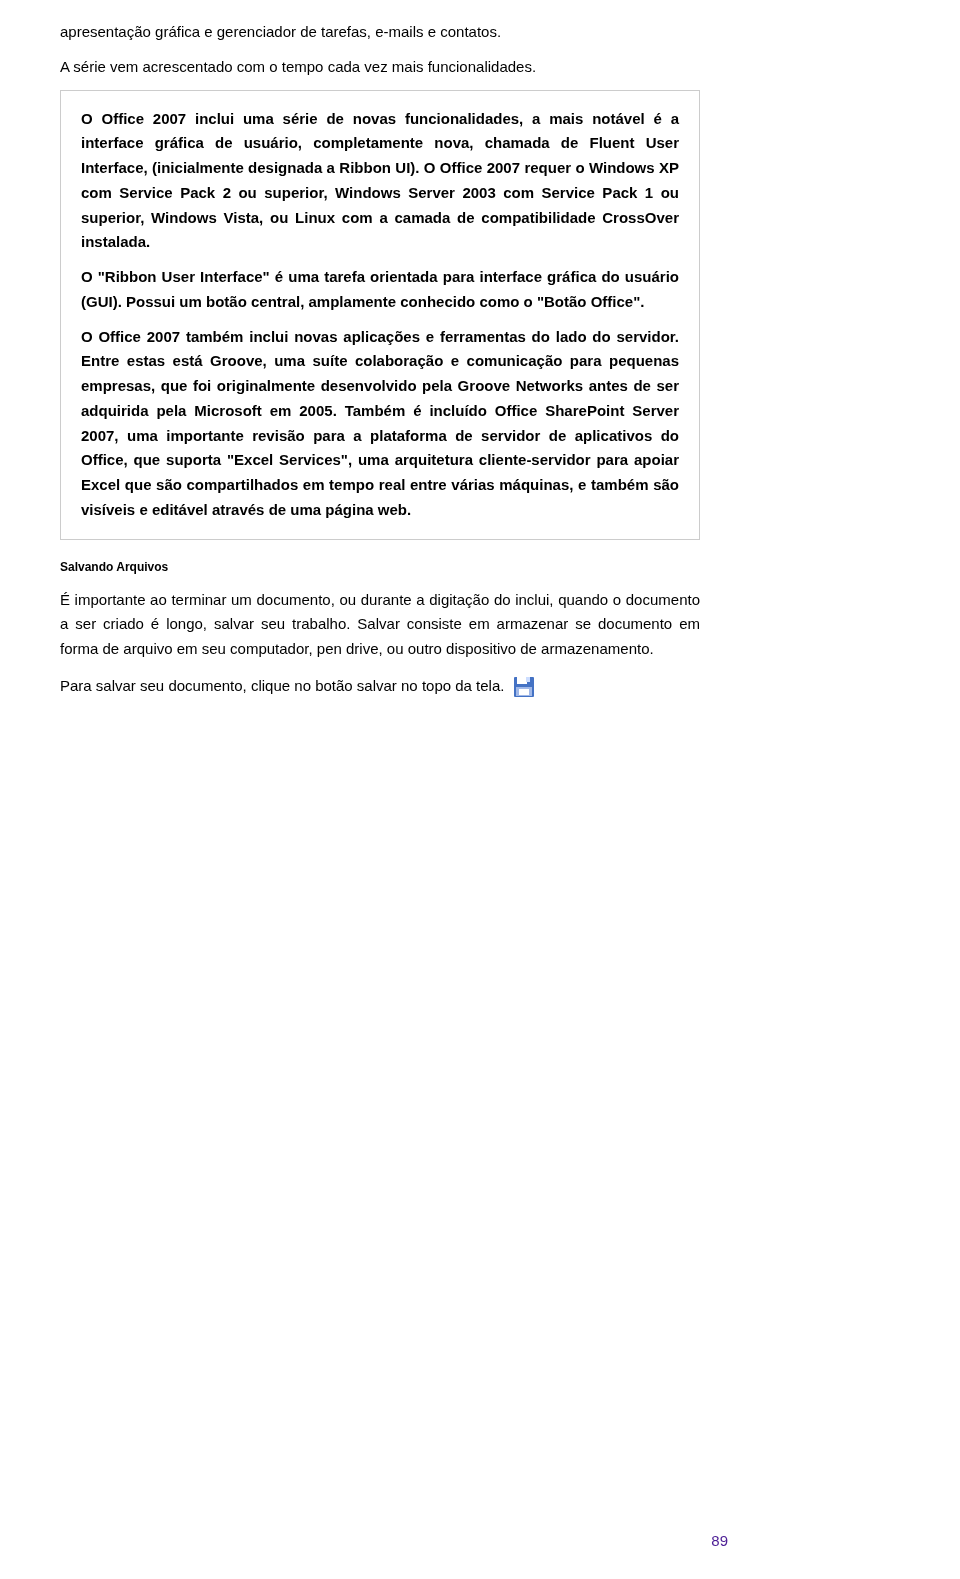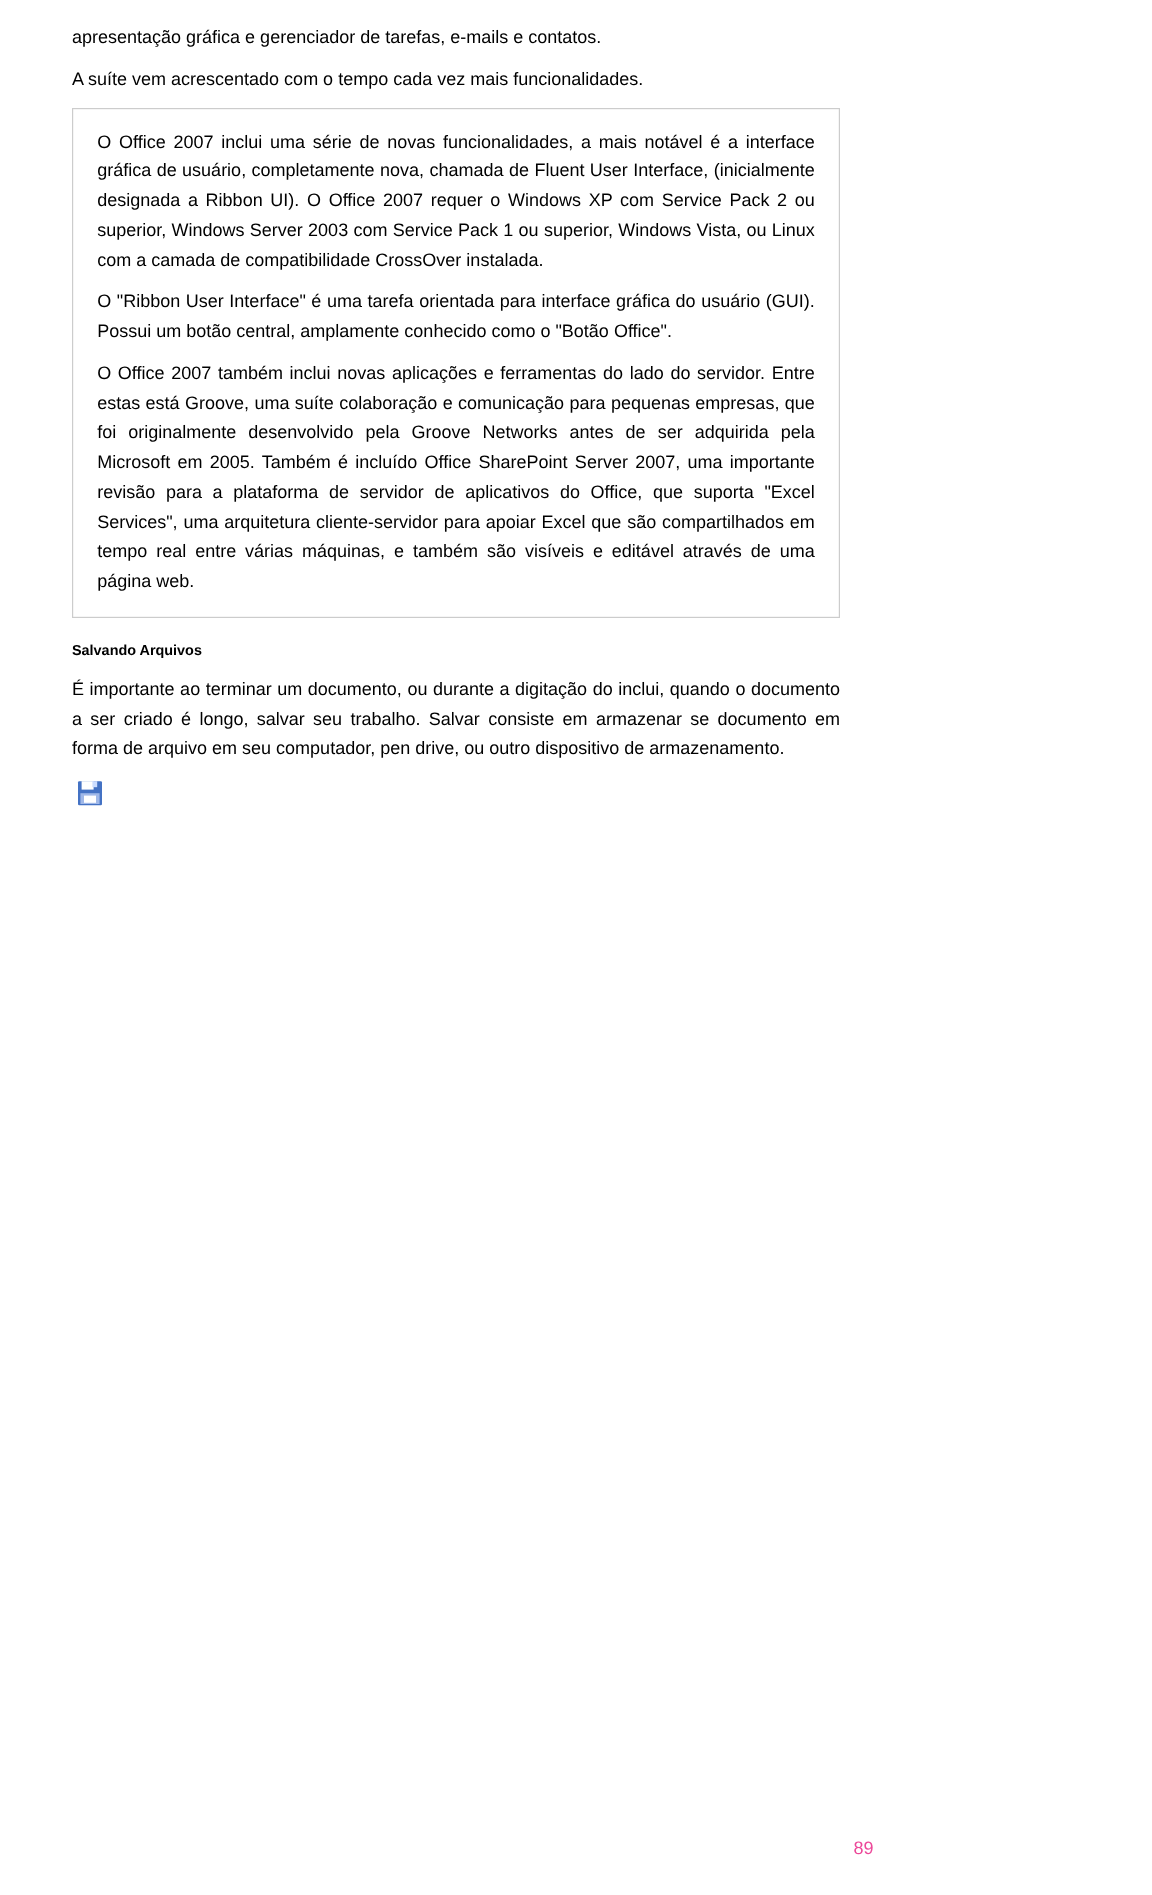--- a/index.html
+++ b/index.html
@@ -35,20 +35,21 @@
     .text-block p {
       margin-bottom: 10px;
       text-align: justify;
       line-height: 1.65;
     }
 
     .highlighted-box {
       border: 1px solid #cccccc;
       padding: 16px 20px;
       background: #ffffff;
+      font-weight: bold;
     }
 
     .highlighted-box p {
       margin-bottom: 10px;
       text-align: justify;
       line-height: 1.65;
     }
 
     .highlighted-box p:last-child {
       margin-bottom: 0;
@@ -83,43 +84,44 @@
     .save-icon svg {
       width: 22px;
       height: 22px;
     }
 
     .page-number {
       position: absolute;
       bottom: 30px;
       right: 60px;
       font-size: 15px;
-      color: #ec4899;
+      color: #4c1d95;
     }
   </style>
 </head>
 <body>
 
 <div class="page-container">
 
   <div class="text-block">
     <p>apresentação gráfica e gerenciador de tarefas, e-mails e contatos.</p>
-    <p>A suíte vem acrescentado com o tempo cada vez mais funcionalidades.</p>
+    <p>A série vem acrescentado com o tempo cada vez mais funcionalidades.</p>
   </div>
 
   <div class="highlighted-box">
     <p>O Office 2007 inclui uma série de novas funcionalidades, a mais notável é a interface gráfica de usuário, completamente nova, chamada de Fluent User Interface, (inicialmente designada a Ribbon UI). O Office 2007 requer o Windows XP com Service Pack 2 ou superior, Windows Server 2003 com Service Pack 1 ou superior, Windows Vista, ou Linux com a camada de compatibilidade CrossOver instalada.</p>
     <p>O "Ribbon User Interface" é uma tarefa orientada para interface gráfica do usuário (GUI). Possui um botão central, amplamente conhecido como o "Botão Office".</p>
     <p>O Office 2007 também inclui novas aplicações e ferramentas do lado do servidor. Entre estas está Groove, uma suíte colaboração e comunicação para pequenas empresas, que foi originalmente desenvolvido pela Groove Networks antes de ser adquirida pela Microsoft em 2005. Também é incluído Office SharePoint Server 2007, uma importante revisão para a plataforma de servidor de aplicativos do Office, que suporta "Excel Services", uma arquitetura cliente-servidor para apoiar Excel que são compartilhados em tempo real entre várias máquinas, e também são visíveis e editável através de uma página web.</p>
   </div>
 
   <div class="save-section">
     <div class="section-title">Salvando Arquivos</div>
     <p>É importante ao terminar um documento, ou durante a digitação do inclui, quando o documento a ser criado é longo, salvar seu trabalho. Salvar consiste em armazenar se documento em forma de arquivo em seu computador, pen drive, ou outro dispositivo de armazenamento.</p>
     <p>
+      <span>Para salvar seu documento, clique no botão salvar no topo da tela.</span>
       <span class="save-icon">
         <svg viewBox="0 0 22 22" xmlns="http://www.w3.org/2000/svg">
           <rect x="1" y="1" width="20" height="20" fill="#4472C4" rx="1"></rect>
           <rect x="4" y="1" width="10" height="7" fill="#ffffff"></rect>
           <rect x="13" y="1" width="4" height="5" fill="#ccddff"></rect>
           <rect x="3" y="11" width="16" height="9" fill="#a0b8e8"></rect>
           <rect x="6" y="13" width="10" height="6" fill="#ffffff"></rect>
         </svg>
       </span>
     </p>

